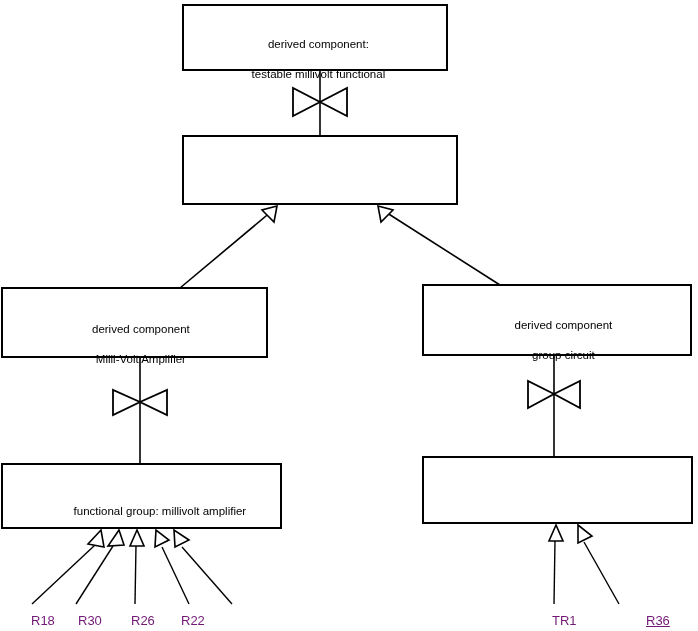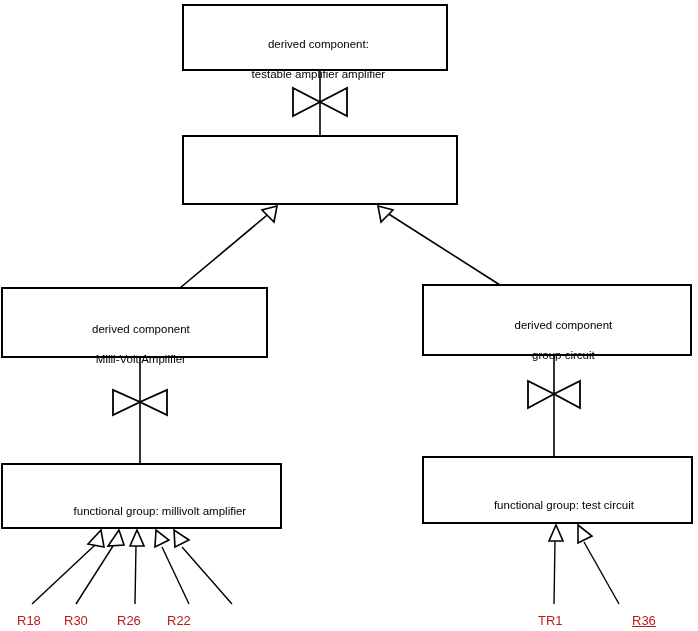--- a/index.html
+++ b/index.html
@@ -54,22 +54,23 @@
     text-align: center;
     font-size: 11.5px;
     color: #000000;
     line-height: 15px;
     white-space: pre;
     pointer-events: none;
   }
   .leaf-label {
     position: absolute;
     font-size: 13px;
-    color: #b91c1c;
+    color: #701a75;
     white-space: pre;
+    margin-left: 14px;
   }
 </style>
 </head>
 <body>
 
 <div id="canvas">
 
   <svg class="layer" viewBox="0 0 698 631" xmlns="http://www.w3.org/2000/svg">
 
     <rect class="box-rect" x="183" y="5" width="264" height="65"></rect>
@@ -135,41 +136,38 @@
     </g>
     <g>
       <line class="edge-thin" x1="619" y1="604" x2="584" y2="542"></line>
       <polygon class="arrowhead" points="578,525 578,543 592,536"></polygon>
     </g>
 
   </svg>
 
   <div class="box-label" style="left:180px; top:22px; width:264px;">
     <span>derived component:</span><br>
-    <span>testable amplifier amplifier</span>
+    <span>testable millivolt functional</span>
   </div>
 
 
   <div class="box-label" style="left:2px; top:307px; width:265px;">
     <span>derived component</span><br>
     <span>Milli-Volt Amplifier</span>
   </div>
 
   <div class="box-label" style="left:423px; top:303px; width:268px;">
     <span>derived component</span><br>
     <span>group circuit</span>
   </div>
 
   <div class="box-label" style="left:2px; top:489px; width:279px;padding-left:12px;">
     <span>functional group: millivolt amplifier</span>
   </div>
 
-  <div class="box-label" style="left:423px; top:483px; width:269px;">
-    <span>functional group: test circuit</span>
-  </div>
 
   <div class="leaf-label" style="left:17px; top:613px;">R18</div>
   <div class="leaf-label" style="left:64px; top:613px;text-align:center;">R30</div>
   <div class="leaf-label" style="left:117px; top:613px;text-align:right;">R26</div>
   <div class="leaf-label" style="left:167px; top:613px;">R22</div>
   <div class="leaf-label" style="left:212px; top:646px;">IC1</div>
   <div class="leaf-label" style="left:538px; top:613px;">TR1</div>
   <div class="leaf-label" style="left:632px; top:613px;text-decoration:underline;">R36</div>
 
 </div>

